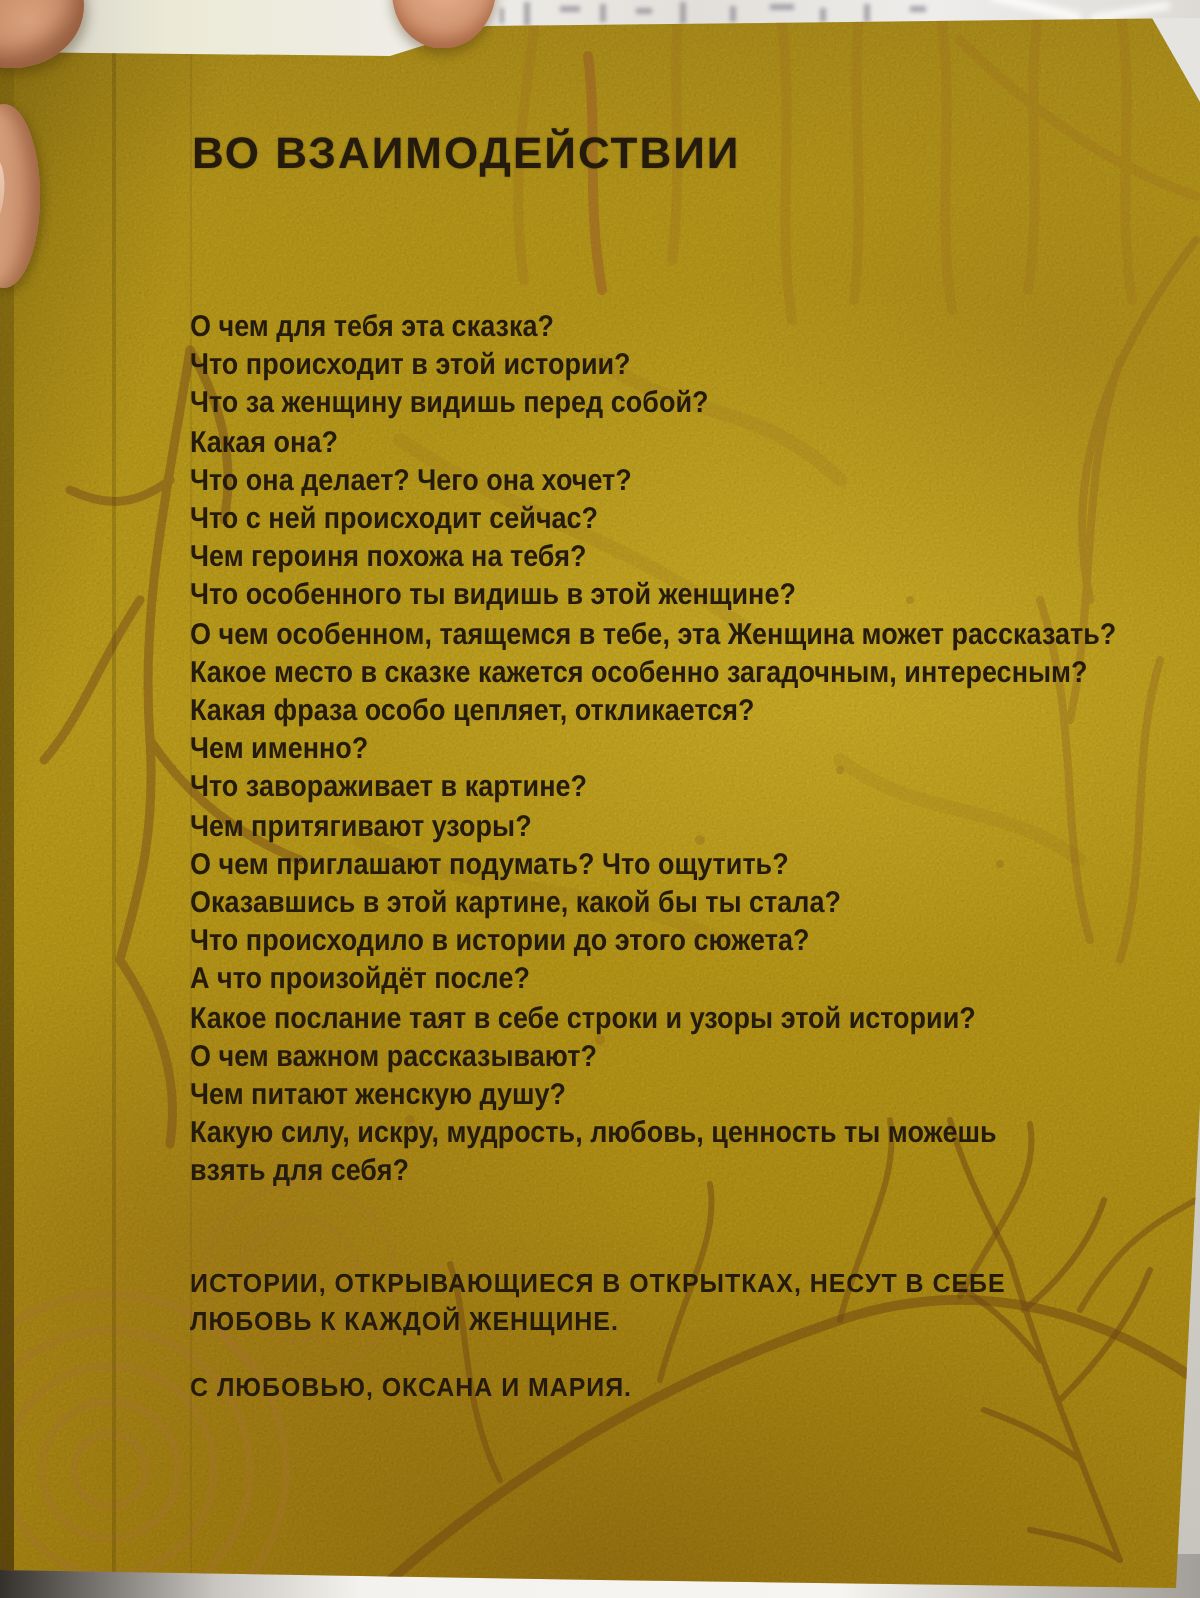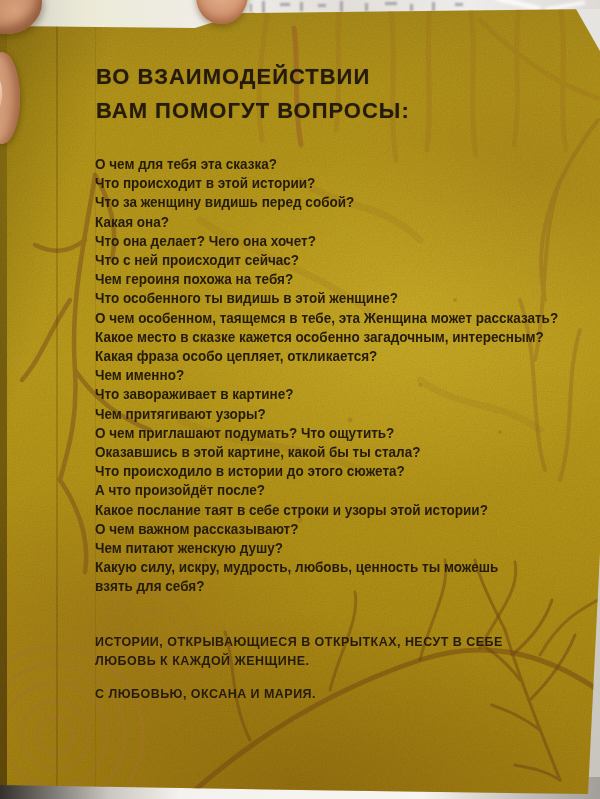--- a/index.html
+++ b/index.html
@@ -179,21 +179,20 @@
         <circle cx="255" cy="355" r="2"></circle>
       </g>
     </svg>
 
     <div class="crease-1"></div>
     <div class="crease-2"></div>
     <div class="left-edge-shadow"></div>
 
     <div class="title">
         <div>ВО ВЗАИМОДЕЙСТВИИ</div>
-        <div>ВАМ ПОМОГУТ ВОПРОСЫ:</div>
       </div>
 
     <div class="questions">
         <div>О чем для тебя эта сказка?</div>
         <div>Что происходит в этой истории?</div>
         <div>Что за женщину видишь перед собой?</div>
         <div>Какая она?</div>
         <div>Что она делает? Чего она хочет?</div>
         <div>Что с ней происходит сейчас?</div>
         <div>Чем героиня похожа на тебя?</div>

